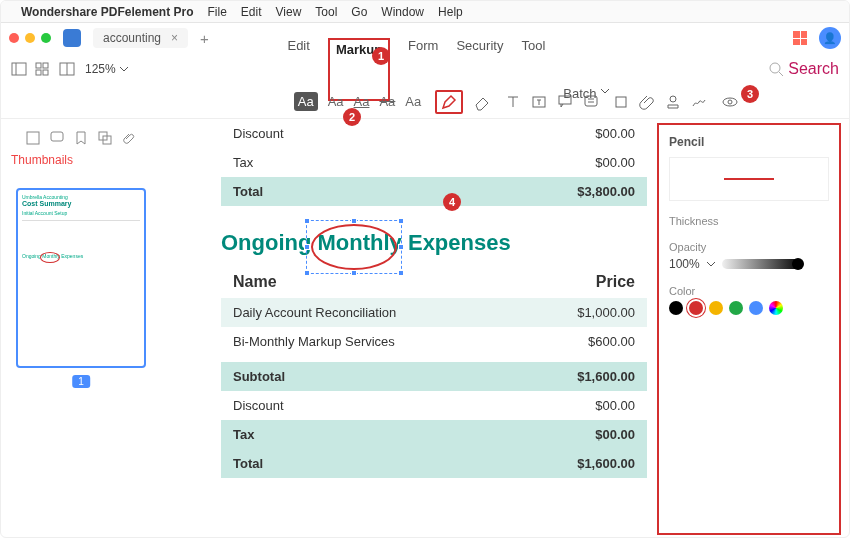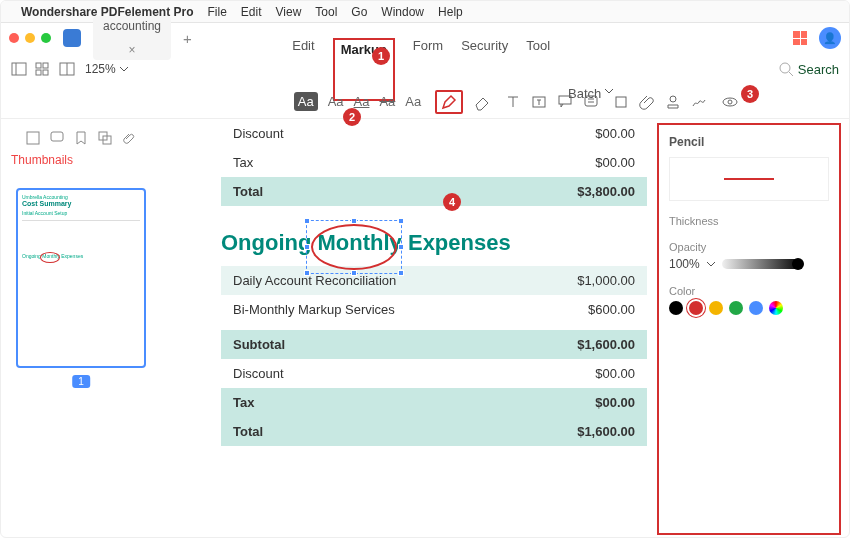--- a/index.html
+++ b/index.html
@@ -10,37 +10,37 @@
     .menubar .appname { font-weight: 600; }
     .menubar span { cursor: default; }
 
     .tabrow { height: 30px; display: flex; align-items: center; padding: 0 8px; gap: 12px; }
     .traffic { display: flex; gap: 6px; }
     .dot { width: 10px; height: 10px; border-radius: 50%; }
     .dot.red { background: #ff5f56; }
     .dot.yellow { background: #ffbd2e; }
     .dot.green { background: #27c93f; }
     .app-sq { width: 18px; height: 18px; background: #3a7bd5; border-radius: 4px; }
-    .tab { background: #f5f5f5; border-radius: 4px; padding: 3px 10px; display: flex; align-items: center; gap: 10px; font-size: 12px; color: #555; flex-direction: column; }
+    .tab { background: #f5f5f5; border-radius: 4px; padding: 3px 10px; display: flex; align-items: center; gap: 10px; font-size: 12px; color: #555; }
     .tab .close { color: #888; font-size: 12px; }
     .plus { color: #888; font-size: 15px; }
     .tabrow .spacer { flex: 1; }
     .grid-icon { width: 14px; height: 14px; display: grid; grid-template-columns: 1fr 1fr; grid-template-rows: 1fr 1fr; gap: 1px; }
     .grid-icon span { background: #ff6b5b; }
     .user-avatar { width: 22px; height: 22px; border-radius: 50%; background: #4a8dff; color: #fff; display: flex; align-items: center; justify-content: center; font-size: 11px; }
 
     .toolbar1 { height: 32px; display: flex; align-items: center; padding: 0 10px; gap: 10px; }
     .view-icons { display: flex; gap: 8px; }
     .view-icons svg, .small-icon { width: 16px; height: 16px; }
     .zoom { display: flex; align-items: center; gap: 3px; font-size: 12px; color: #444; }
     .toolbar1-center { flex: 1; display: flex; justify-content: center; gap: 18px; font-size: 13px; color: #555; }
     .toolbar1-center span { cursor: default; }
     .toolbar1-center .active { border: 2px solid #d32f2f; padding: 2px 6px; font-weight: 600; color: #222; }
     .batch { display: flex; align-items: flex-start; gap: 3px; margin-top: 48px; }
-    .searchbox { display: flex; align-items: center; gap: 4px; color: #14532d; font-size: 13px; }
+    .searchbox { display: flex; align-items: center; gap: 4px; color: #be185d; font-size: 16px; }
 
     .badge { position: absolute; width: 18px; height: 18px; border-radius: 50%; background: #d32f2f; color: #fff; font-size: 11px; display: flex; align-items: center; justify-content: center; font-weight: 600; z-index: 100; }
 
     .toolbar2 { height: 34px; display: flex; align-items: center; padding: 0 10px; gap: 14px; justify-content: center; position: relative; border-bottom: 1px solid #eee;}
     .toolbar2 .g { display: flex; gap: 10px; align-items: center; }
     .pencil-btn { width: 28px; height: 24px; border: 2px solid #d32f2f; display: flex; align-items: center; justify-content: center; border-radius: 2px; }
     .font-btn { font-size: 13px; color: #666; }
     .font-btn.active { background: #555; color: #fff; padding: 2px 4px; border-radius: 3px; }
 
     .content { display: flex; height: calc(538px - 22px - 30px - 32px - 34px); }
@@ -303,20 +303,24 @@
             <div class="h tr"></div>
         <div class="h lm"></div>
             <div class="h rm"></div>
         <div class="h bl"></div>
             <div class="h bm"></div>
             <div class="h br"></div>
       </div>
       <div class="circle-annot"></div>
     </div>
 
+    <div class="doc-row" style="font-weight:700;font-size:16px;">
+      <span>Name</span>
+          <span>Price</span>
+    </div>
     <div class="doc-row shade">
           <span>Daily Account Reconciliation</span>
           <span>$1,000.00</span>
         </div>
     <div class="doc-row">
           <span>Bi-Monthly Markup Services</span>
           <span>$600.00</span>
         </div>
 
     <div style="height:6px;"></div>

